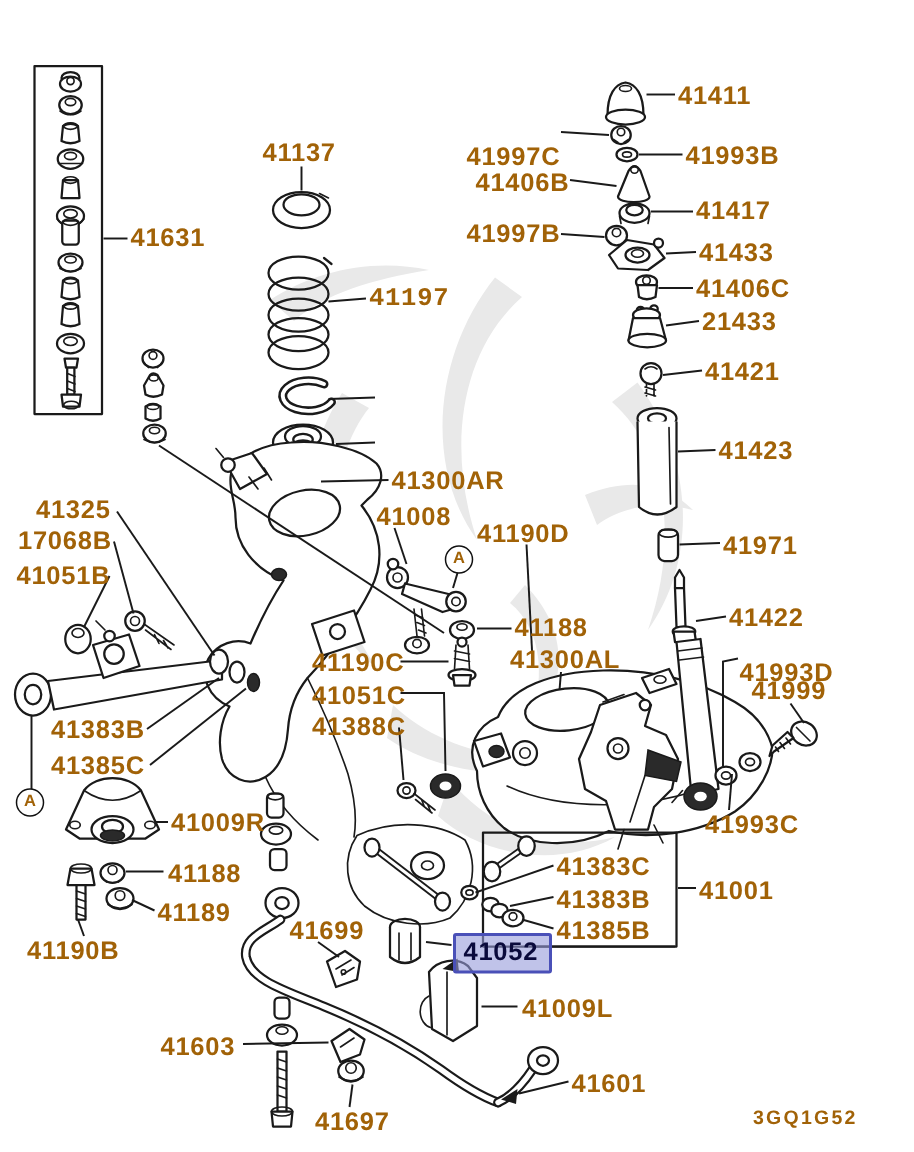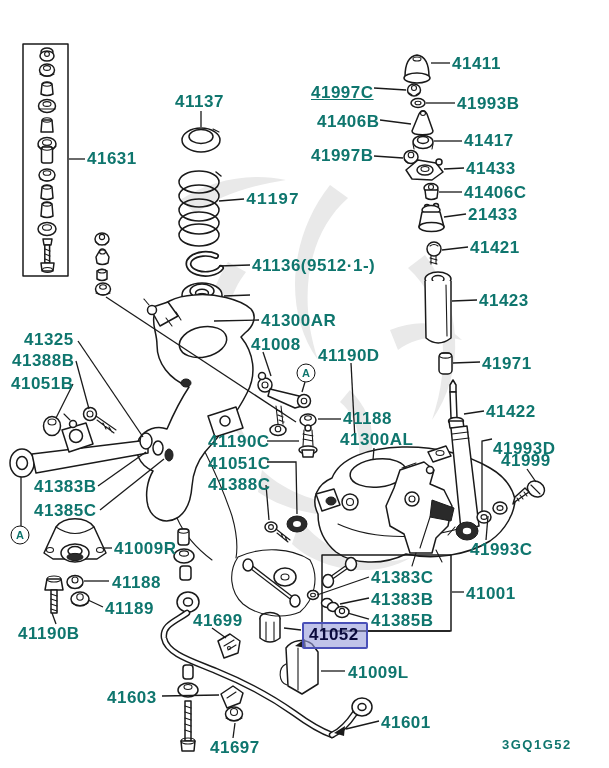--- a/index.html
+++ b/index.html
@@ -1,20 +1,20 @@
 <!DOCTYPE html>
 <html style="--hl-fill: rgba(150,155,218,0.6); --hl-border: #4a50b8; --hl-text: #0a0a3c; --wm: #e9e9e9;"><head>
 <meta charset="utf-8">
 <style>
   html,body{margin:0;padding:0;background:#fff;}
   #stage{position:relative;width:609px;height:768px;background:#fff;overflow:hidden;
          font-family:"Liberation Sans",sans-serif;}
   #art{position:absolute;left:0;top:0;}
   #labels{position:absolute;left:0;top:0;width:609px;height:768px;pointer-events:none;}
-  .lbl{position:absolute;font:700 17px/1.05 "Liberation Sans",sans-serif;color:#0f766e;
+  .lbl{position:absolute;font:700 17px/1.05 "Liberation Sans",sans-serif;color:#a16207;
        letter-spacing:.5px;white-space:nowrap;}
   .lbl.code{font-size:13px;letter-spacing:1.5px;}
   .lbl.circled{width:17px;height:17px;border:1.7px solid #111;border-radius:50%;
        font-size:11px;letter-spacing:0;display:flex;align-items:center;justify-content:center;
        transform:translate(-50%,-50%);background:#fff;}
   .lbl.highlight{background:var(--hl-fill);border:2px solid var(--hl-border);
        color:var(--hl-text);padding:2px 7px 3px 5px;border-radius:2px;}
   .ln{stroke:#1a1a1a;stroke-width:1.5;fill:none;stroke-linecap:round;stroke-linejoin:round;}
   .lnt{stroke:#1a1a1a;stroke-width:1.1;fill:none;stroke-linecap:round;}
   .wh{stroke:#1a1a1a;stroke-width:1.5;fill:#fff;stroke-linejoin:round;}
@@ -376,50 +376,49 @@
     <path d="M492,439 L482,441 L482,511"></path>
     <path d="M527,469 L536,482"></path>
     <path d="M488,516 L486,540"></path>
   </g>
 </svg>
 
 <div id="labels">
       <div class="lbl" style="left: 87px; top: 150px;">41631</div>
       <div class="lbl" style="left: 175px; top: 93px;">41137</div>
       <div class="lbl" style="left: 246px; top: 191px; font-family: Liberation Mono, monospace;">41197</div>
-      <div class="lbl" style="left: 252px; top: 257px;">41136(9512·1-)</div>
       <div class="lbl" style="left: 261px; top: 312px;">41300AR</div>
       <div class="lbl" style="left: 251px; top: 336px;">41008</div>
       <div class="lbl" style="left: 318px; top: 347px;">41190D</div>
       <div class="lbl" style="left: 343px; top: 410px;">41188</div>
       <div class="lbl" style="left: 340px; top: 431px;">41300AL</div>
       <div class="lbl" style="left: 208px; top: 433px;">41190C</div>
       <div class="lbl" style="left: 208px; top: 455px;">41051C</div>
       <div class="lbl" style="left: 208px; top: 476px;">41388C</div>
       <div class="lbl" style="left: 24px; top: 331px;">41325</div>
-      <div class="lbl" style="left: 12px; top: 352px;">41388B</div>
+      <div class="lbl" style="left: 12px; top: 352px;">17068B</div>
       <div class="lbl" style="left: 11px; top: 375px;">41051B</div>
       <div class="lbl" style="left: 34px; top: 478px;">41383B</div>
       <div class="lbl" style="left: 34px; top: 502px;">41385C</div>
       <div class="lbl" style="left: 114px; top: 540px;">41009R</div>
       <div class="lbl" style="left: 112px; top: 574px;">41188</div>
       <div class="lbl" style="left: 105px; top: 600px;">41189</div>
       <div class="lbl" style="left: 18px; top: 625px;">41190B</div>
       <div class="lbl" style="left: 193px; top: 612px;">41699</div>
       <div class="lbl" style="left: 107px; top: 689px;">41603</div>
       <div class="lbl" style="left: 210px; top: 739px;">41697</div>
       <div class="lbl" style="left: 371px; top: 569px;">41383C</div>
       <div class="lbl" style="left: 371px; top: 591px;">41383B</div>
       <div class="lbl" style="left: 371px; top: 612px;">41385B</div>
       <div class="lbl" style="left: 466px; top: 585px;">41001</div>
       <div class="lbl" style="left: 470px; top: 541px;">41993C</div>
       <div class="lbl" style="left: 348px; top: 664px;">41009L</div>
       <div class="lbl" style="left: 381px; top: 714px;">41601</div>
       <div class="lbl" style="left: 452px; top: 55px;">41411</div>
-      <div class="lbl" style="left: 311px; top: 84px; text-decoration: underline;">41997C</div>
+      <div class="lbl" style="left: 311px; top: 96px;">41997C</div>
       <div class="lbl" style="left: 457px; top: 95px;">41993B</div>
       <div class="lbl" style="left: 317px; top: 113px;">41406B</div>
       <div class="lbl" style="left: 464px; top: 132px;">41417</div>
       <div class="lbl" style="left: 311px; top: 147px;">41997B</div>
       <div class="lbl" style="left: 466px; top: 160px;">41433</div>
       <div class="lbl" style="left: 464px; top: 184px;">41406C</div>
       <div class="lbl" style="left: 468px; top: 206px;">21433</div>
       <div class="lbl" style="left: 470px; top: 239px;">41421</div>
       <div class="lbl" style="left: 479px; top: 292px;">41423</div>
       <div class="lbl" style="left: 482px; top: 355px;">41971</div>

